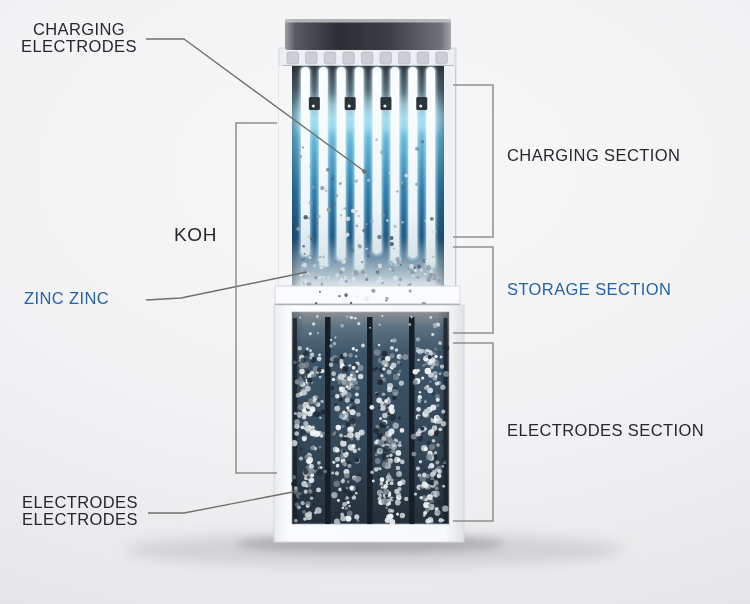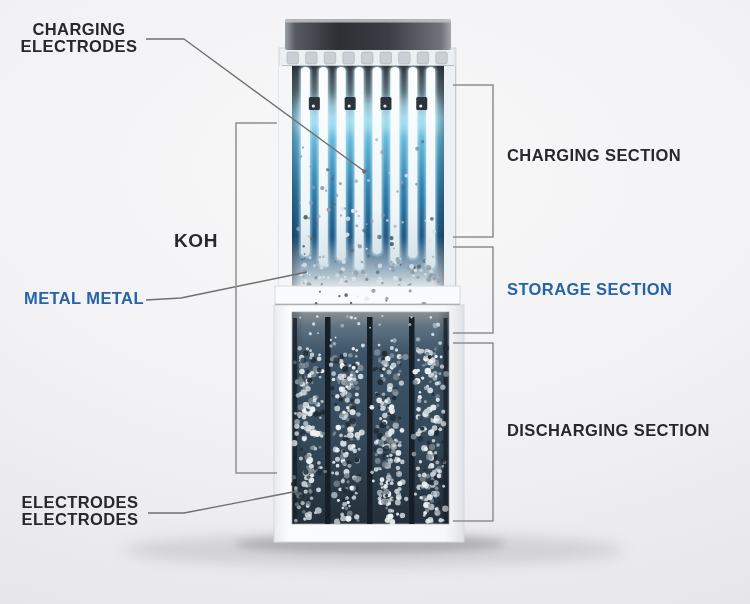--- a/index.html
+++ b/index.html
@@ -4,30 +4,30 @@
 <style>
   html,body{margin:0;padding:0;}
   body{font-family:"Liberation Sans",sans-serif;}
   #stage{
     position:relative;width:750px;height:604px;overflow:hidden;
     background:radial-gradient(ellipse 120% 90% at 50% 28%, #f8f8f9 0%, #f2f2f4 48%, #e7e7ea 88%, #dfdfe3 100%);
   }
   #scene{position:absolute;left:0;top:0;}
   .lbl{
     position:absolute;
-    font-weight:700;
+    font-weight:400;
     font-size:16.5px;
     letter-spacing:.4px;
     color:var(--label-dark,#26282c);
     white-space:nowrap;
     line-height:1.05;
   }
   .lbl.blue{color:var(--label-blue,#2663a7);}
   .lbl.two{text-align:center;}
-  .lbl.koh{font-size:19px;letter-spacing:.6px;margin-top:6px;}
+  .lbl.koh{font-size:19px;letter-spacing:.6px;}
 </style>
 </head>
 <body>
 
 <div id="stage" style="--label-dark: #26282c; --label-blue: #2663a7; --leader-line: #6f6f6f; --bracket: #8f8f8f; --glow-top: #d9f1fa; --glow-mid: #3f93c2; --glow-deep: #1d5480; --cap-dark: #2f3338; --discharge-bg: #37495a;">
 
   <svg id="scene" width="750" height="604" viewBox="0 0 750 604">
     <defs>
       <linearGradient id="capGrad" x1="0" y1="0" x2="1" y2="0">
         <stop offset="0" stop-color="#9aa0a6"></stop>
@@ -1182,26 +1182,26 @@
     </g>
   </svg>
 
   <div class="lbl two" style="left:18px;top:21px;width:122px">
     <div>CHARGING</div>
     <div>ELECTRODES</div>
   </div>
 
   <div class="lbl koh" style="left:174px;top:225px">KOH</div>
 
-  <div class="lbl blue" style="left:24px;top:290px">METAL METAL</div>
+  <div class="lbl blue" style="left:24px;top:290px">ZINC ZINC</div>
 
   <div class="lbl two" style="left:12px;top:494px;width:136px">
     <div>ELECTRODES</div>
     <div>ELECTRODES</div>
   </div>
 
   <div class="lbl blue" style="left:507px;top:281px">STORAGE SECTION</div>
 
   <div class="lbl" style="left:507px;top:147px">CHARGING SECTION</div>
 
-  <div class="lbl" style="left:507px;top:422px">DISCHARGING SECTION</div>
+  <div class="lbl" style="left:507px;top:422px">ELECTRODES SECTION</div>
 
 </div>
 
 </body></html>

